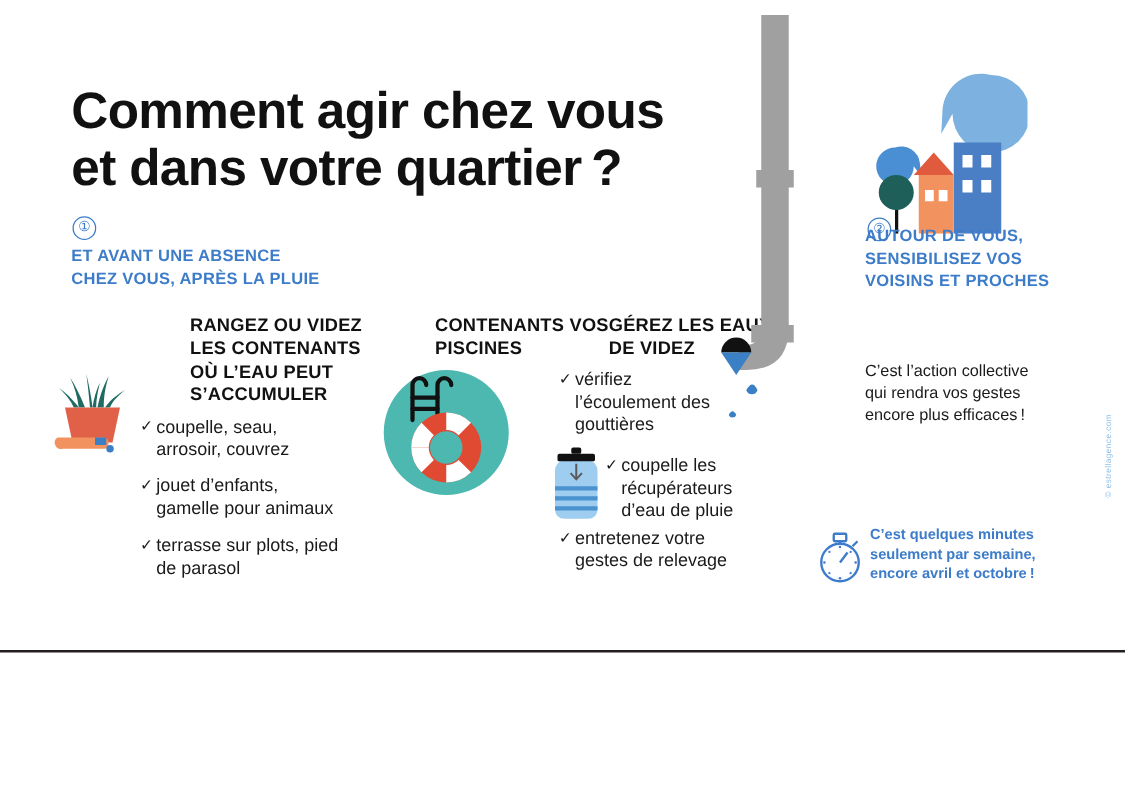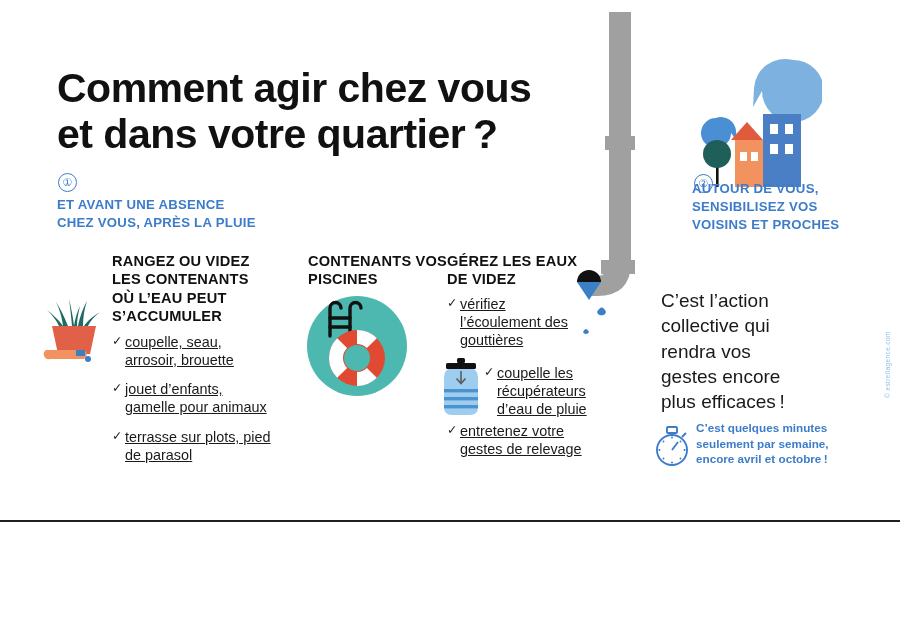--- a/index.html
+++ b/index.html
@@ -53,37 +53,38 @@
   }
 
   
   .col-title {
     position: absolute;
     font-size: 14.6px;
     font-weight: 700;
     color: #111111;
     line-height: 1.26;
     letter-spacing: 0.2px;
+    margin-left: 40px;
   }
   .bullet-list { position: absolute; }
   .bullet {
     display: flex;
     font-size: 14.4px;
     line-height: 1.26;
     color: #1a1a1a;
     margin-bottom: 11px;
   }
   .bullet .chk {
     flex: 0 0 auto;
     width: 13px;
     color: #1a1a1a;
     font-size: 12.5px;
     line-height: 1.35;
   }
-  .bullet .btxt { flex: 1 1 auto; text-decoration: underline; }
+  .bullet .btxt { flex: 1 1 auto; }
 
   
   .c1-title { left: 112px; top: 252px; width: 160px; }
   .c1-list  { left: 112px; top: 333px; width: 160px; }
 
   
   .c2-title { left: 308px; top: 252px; width: 140px; }
 
   
   .c3-title { left: 447px; top: 252px; width: 150px; }
@@ -112,23 +113,23 @@
     width: 150px;
     color: #3d7cc9;
     font-size: 13.2px;
     font-weight: 700;
     letter-spacing: 0.25px;
     line-height: 1.36;
     text-transform: uppercase;
   }
   .sec2-body {
     position: absolute;
-    left: 661px; top: 288px;
+    left: 692px; top: 288px;
     width: 140px;
-    font-size: 19px;
+    font-size: 13px;
     line-height: 1.33;
     color: #1a1a1a;
   }
   .stopwatch { position: absolute; left: 653px; top: 424px; width: 38px; height: 44px; }
   .sec2-note {
     position: absolute;
     left: 696px; top: 420px;
     width: 140px;
     color: #3d7cc9;
     font-size: 11.7px;
@@ -177,21 +178,21 @@
     <path d="M14 34 H58 L52 62 H20 Z" fill="#e06048"></path>
     <path d="M8 58 H46 a5 5 0 0 1 0 9 H12 a5 5 0 0 1 -4 -9 Z" fill="#f2935f"></path>
     <path d="M38 58 h9 v6 h-9 z" fill="#3b80c4"></path>
     <circle cx="50" cy="67" r="3" fill="#3b80c4"></circle>
   </svg>
 
   <div class="col-title c1-title">RANGEZ OU VIDEZ LES CONTENANTS OÙ L’EAU PEUT S’ACCUMULER</div>
   <div class="bullet-list c1-list">
     <div class="bullet">
       <span class="chk">✓</span>
-      <span class="btxt">coupelle, seau, arrosoir, brouette</span>
+      <span class="btxt">coupelle, seau, arrosoir, couvrez</span>
     </div>
     <div class="bullet">
       <span class="chk">✓</span>
       <span class="btxt">jouet d’enfants, gamelle pour animaux</span>
     </div>
     <div class="bullet">
       <span class="chk">✓</span>
       <span class="btxt">terrasse sur plots, pied de parasol</span>
     </div>
   </div>

